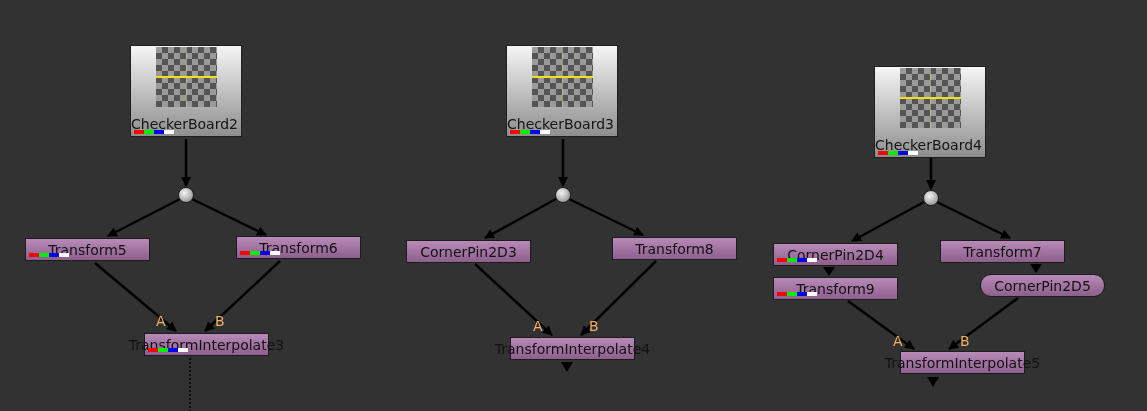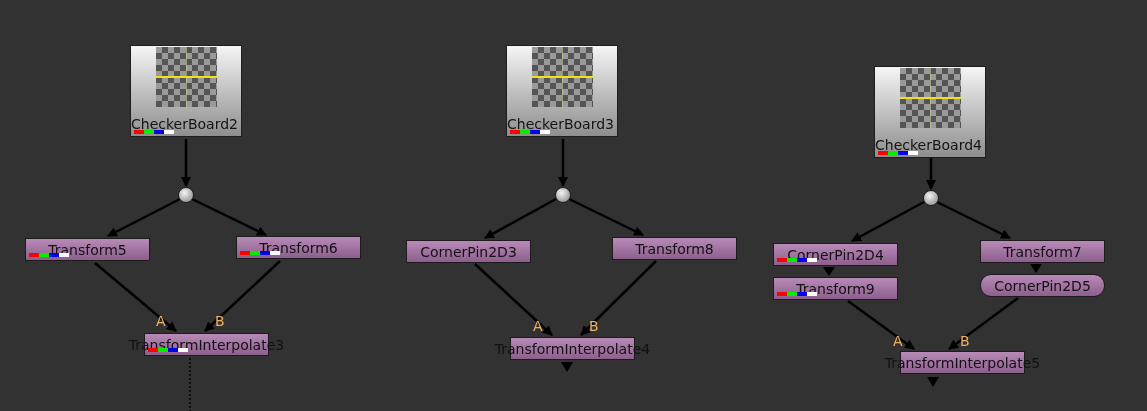--- a/index.html
+++ b/index.html
@@ -162,21 +162,21 @@
 </div>
 <div class="node" style="left:773px;top:277px;">
   <div class="label">Transform9</div>
   <div class="chan">
       <span style="background:#f00"></span>
       <span style="background:#0e0"></span>
       <span style="background:#00e"></span>
       <span style="background:#fff"></span>
     </div>
 </div>
-<div class="node" style="left:980px;top:240px;padding-left:23px;">
+<div class="node" style="left:940px;top:240px;padding-left:23px;">
   <div class="label">Transform7</div>
 </div>
 <div class="node" style="left:980px;top:274px;border-radius:11px;">
   <div class="label">CornerPin2D5</div>
 </div>
 <div class="inlabel" style="left:893px;top:333px;">A</div>
 <div class="inlabel" style="left:960px;top:333px;">B</div>
 <div class="node" style="left:900px;top:351px;">
   <div class="label wide">TransformInterpolate5</div>
 </div>

